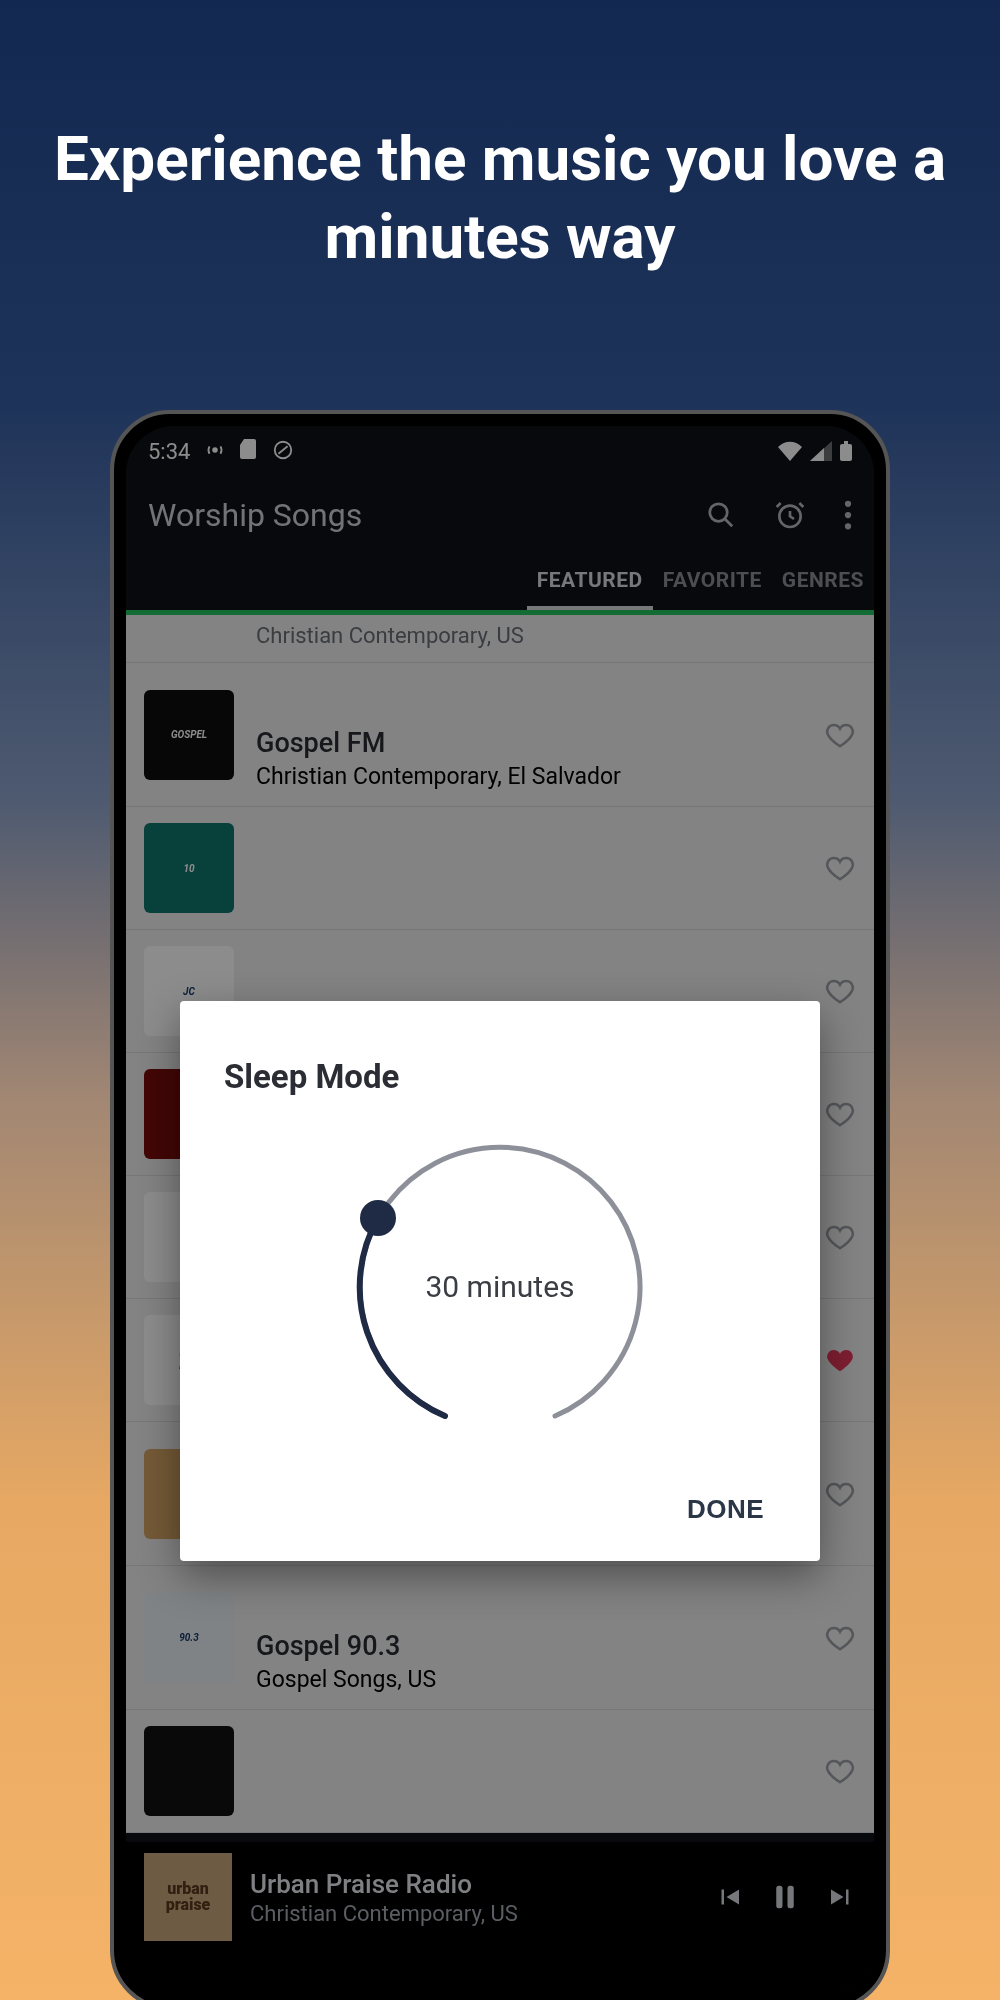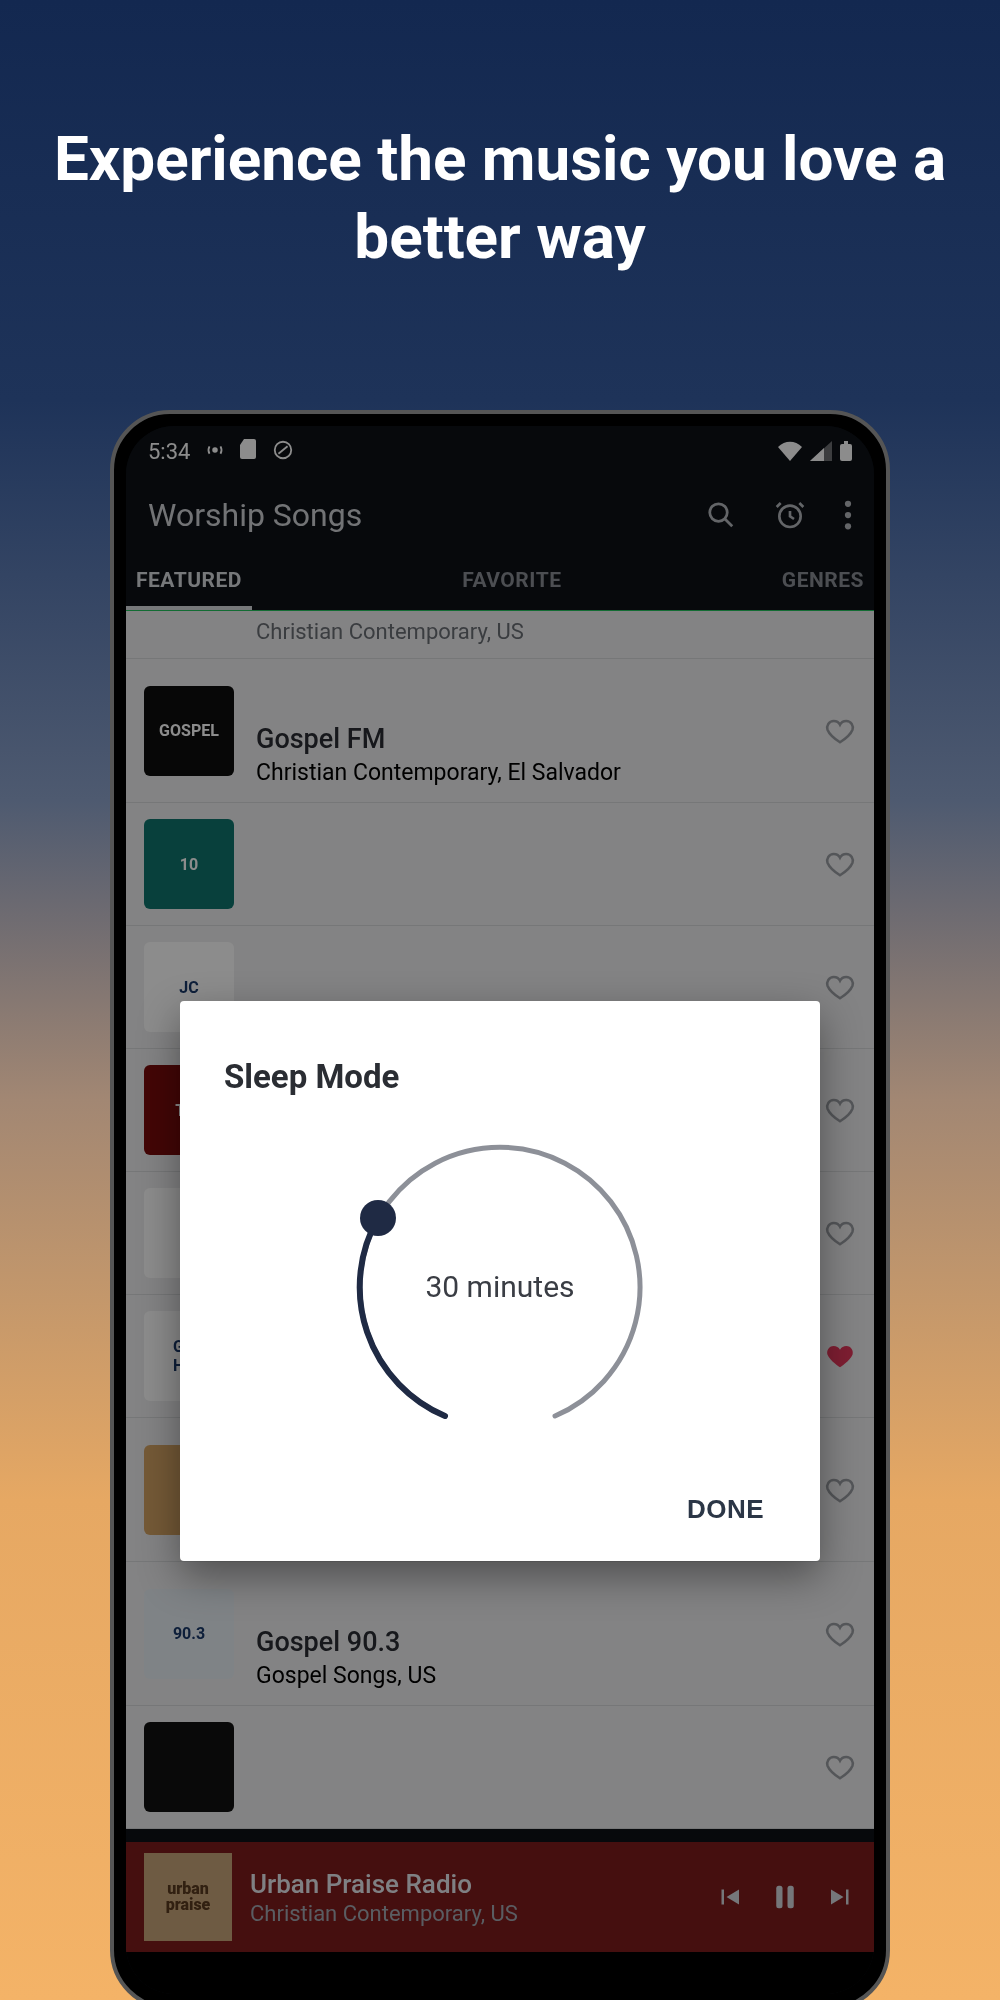--- a/index.html
+++ b/index.html
@@ -57,22 +57,22 @@
     display: flex;
     align-items: center;
     justify-content: space-between;
     padding: 20px 22px 18px;
     color: #c7c9cc;
   }
   .app-title { font-size: 32px; font-weight: 400; color: #cfd2d6; }
   .header-icons { display: flex; gap: 38px; align-items: center; }
   .tabs {
     display: flex;
-    justify-content: space-between;
-    border-bottom: 1px solid #22c55e;
+    justify-content: flex-end;
+    border-bottom: 5px solid #22c55e;
   }
   .tab {
     padding: 16px 10px 14px;
     font-size: 21px;
     font-weight: 700;
     letter-spacing: 0.5px;
     color: #8a8e95;
   }
   .tab.active { color: #d8dade; border-bottom: 4px solid #d8dade; }
   .list {
@@ -92,34 +92,35 @@
   }
   .thumb {
     width: 90px; height: 90px;
     border-radius: 6px;
     background: #111;
     flex-shrink: 0;
     display: flex;
     align-items: center;
     justify-content: center;
     color: #fff;
-    font-size: 16px;
+    font-size: 10px;
     font-weight: 700;
     overflow: hidden;
+    font-style: italic;
   }
   .row-text { flex: 1; margin-left: 22px; margin-top: 48px; }
   .row-title { font-size: 27px; color: #2a2d33; font-weight: 500; margin-bottom: 4px; }
   .row-sub { font-size: 23px; color: #000000; }
   .heart { flex-shrink: 0; }
   .now-playing {
     position: absolute;
     bottom: 42px;
     left: 0; right: 0;
     height: 110px;
-    background: #7f1d1d;
+    background: #000000;
     display: flex;
     align-items: center;
     padding: 0 18px;
   }
   .np-thumb {
     width: 88px; height: 88px;
     background: #c9a67a;
     display: flex;
     align-items: center;
     justify-content: center;
@@ -194,21 +195,21 @@
     padding: 8px 12px;
     background: none;
     border: none;
     cursor: pointer;
   }
   svg { display: block; }
 </style>
 </head>
 <body>
 
-<div class="headline">Experience the music you love a better way</div>
+<div class="headline">Experience the music you love a minutes way</div>
 
 <div class="phone-frame">
   <div class="phone-screen">
 
     <div class="status-bar">
       <div class="status-left">
         <span>5:34</span>
         <span>
           <svg width="22" height="22" viewBox="0 0 24 24" fill="none" stroke="#fff" stroke-width="2">
               <path d="M6 8a8 8 0 0 0 0 8M18 8a8 8 0 0 1 0 8"></path>

